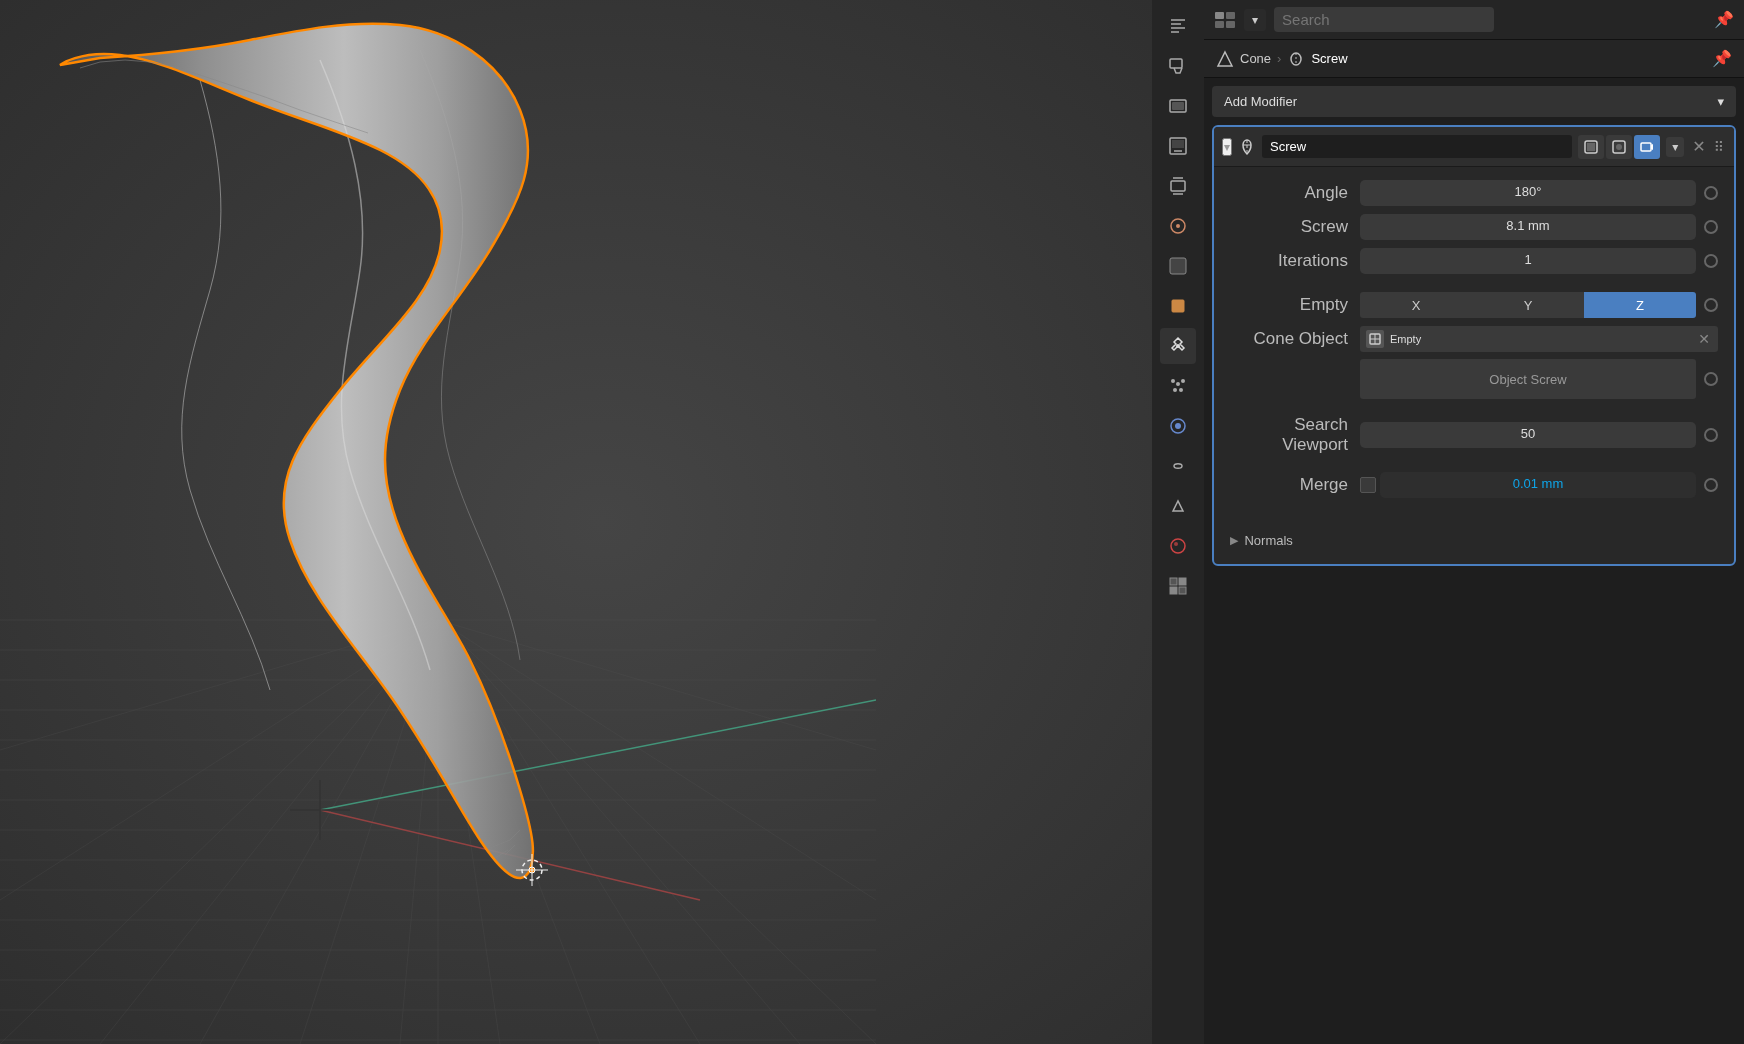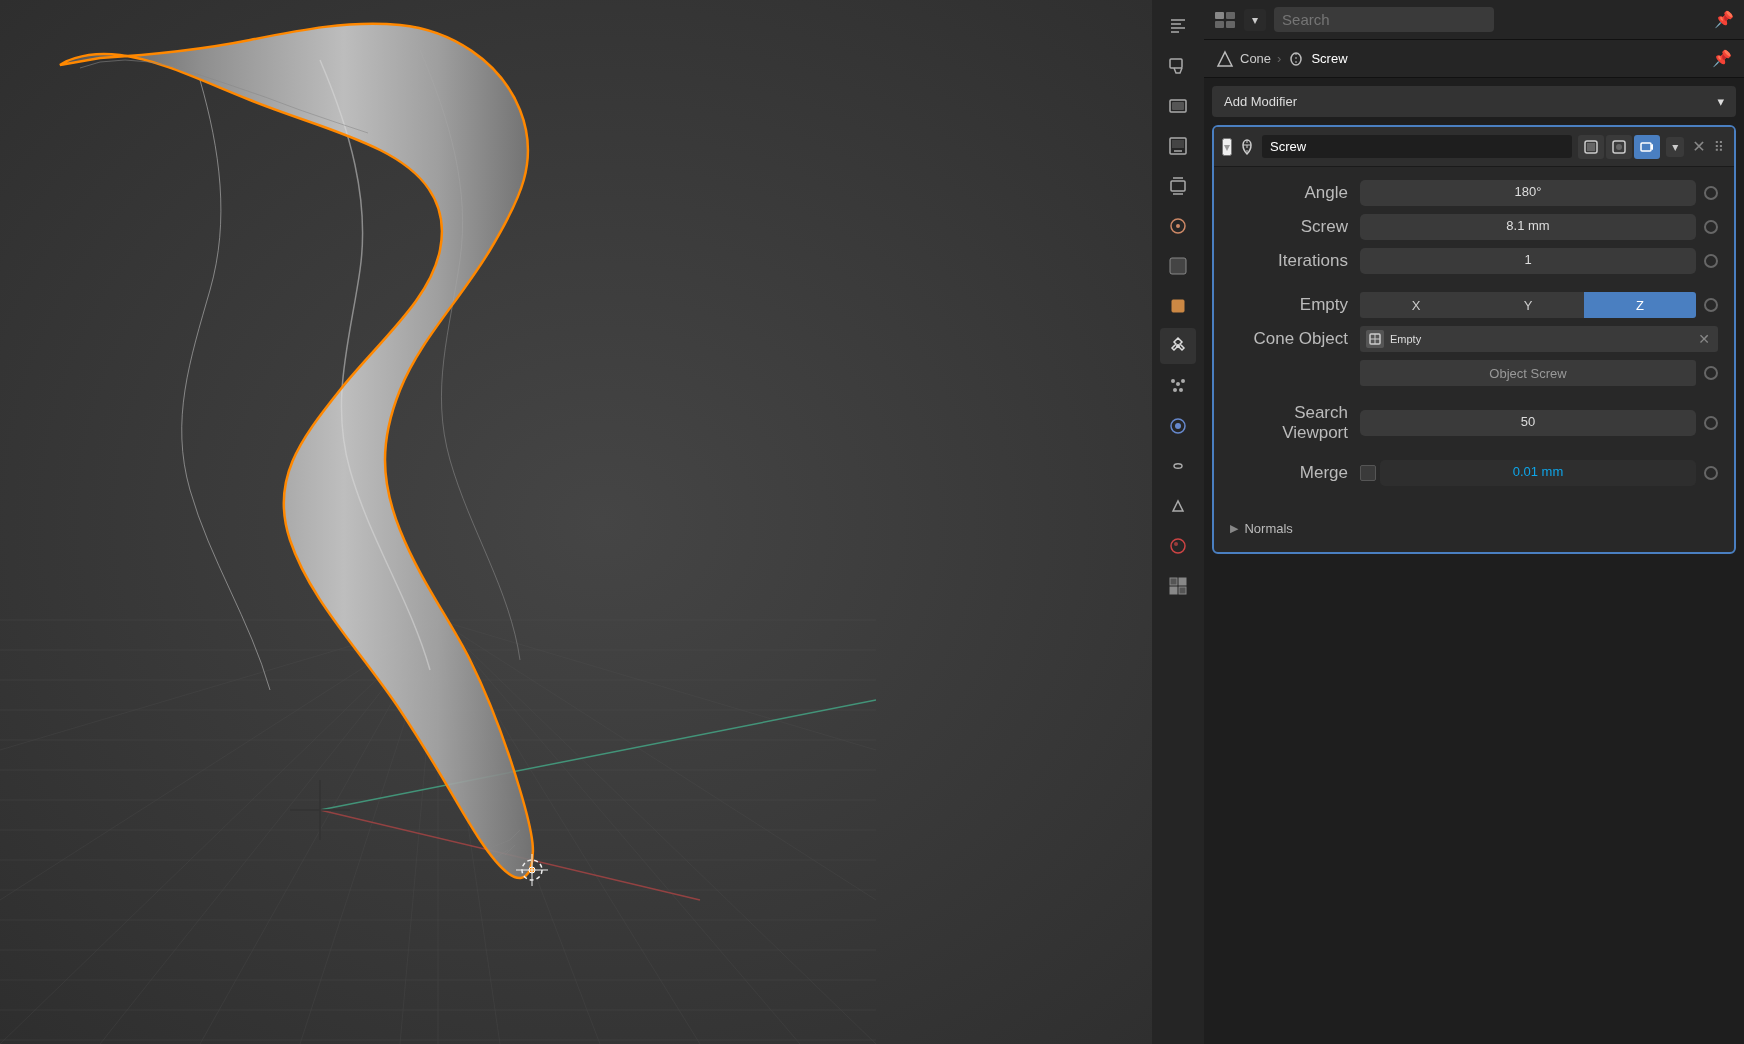--- a/index.html
+++ b/index.html
@@ -325,21 +325,21 @@
       font-size: 14px;
       padding: 2px;
     }
 
     
     .obj-screw-field {
       flex: 1;
       background: #3a3a3a;
       border-radius: 3px;
       color: #999;
-      height: 26px;
+      height: 40px;
       display: flex;
       align-items: center;
       justify-content: center;
       font-size: 13px;
     }
 
     
     .prop-separator {
       height: 10px;
     }

